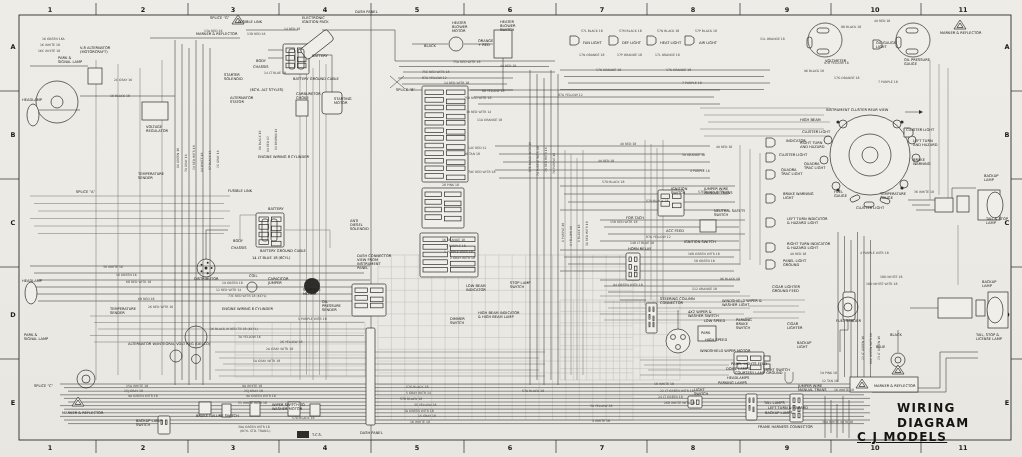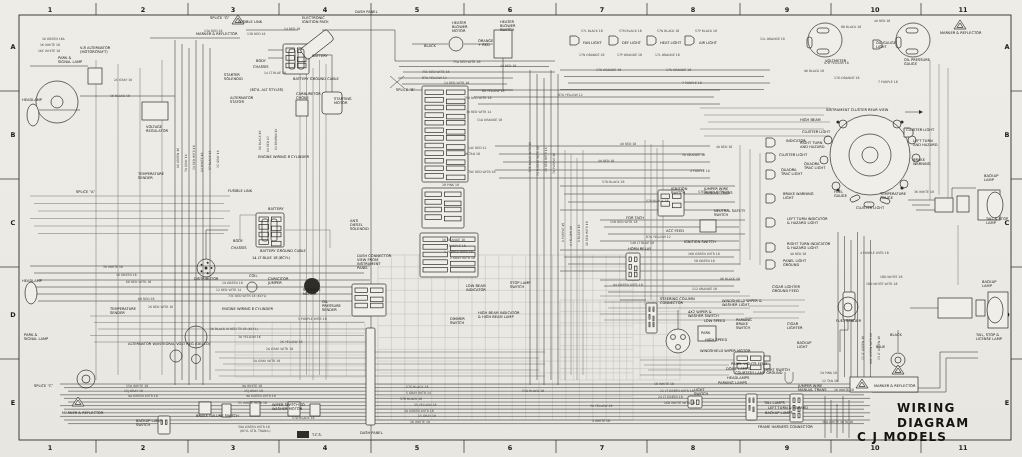--- a/index.html
+++ b/index.html
@@ -13,21 +13,21 @@
   .wm{stroke:#75736d;stroke-width:.5;fill:none;}
   .wf{stroke:#bcbab2;stroke-width:.45;fill:none;}
   .sh{stroke:#2e2d2a;stroke-width:.7;fill:#efeee9;}
   .shn{stroke:#2e2d2a;stroke-width:.7;fill:none;}
   .shf{fill:#2e2d2a;stroke:none;}
   .lc{fill:#21201c;}
   .lw{fill:#4a4943;}
   .gl{fill:#21201c;font-weight:bold;}
   #title-block{position:absolute;left:857px;top:401px;color:#151410;font-weight:bold;line-height:1.22;}
   #title-block .t1{font-size:12px;letter-spacing:1.2px;margin-left:40px;}
-  #title-block .t2{font-size:12px;letter-spacing:1.2px;}
+  #title-block .t2{font-size:12px;letter-spacing:1.2px;text-decoration:underline;}
   #title-block .t3{font-size:10px;letter-spacing:.3px;}
 </style>
 </head>
 <body>
 
 <div id="page">
   <svg id="diagram" width="1022" height="457" viewBox="0 0 1022 457">
       <line x1="378" y1="255" x2="633" y2="255" class="wf"></line>
       <line x1="378" y1="266.7857142857143" x2="633" y2="266.7857142857143" class="wf"></line>
       <line x1="378" y1="278.57142857142856" x2="633" y2="278.57142857142856" class="wf"></line>

